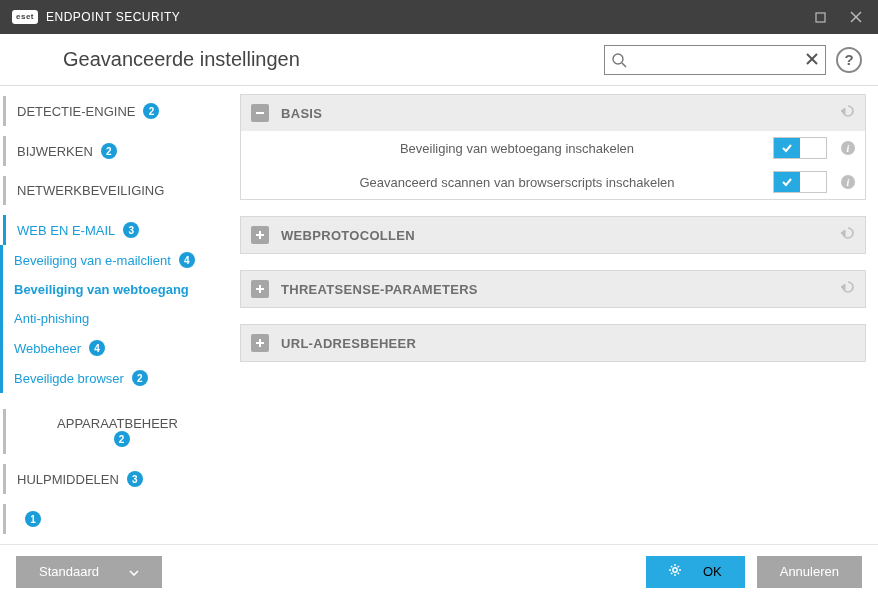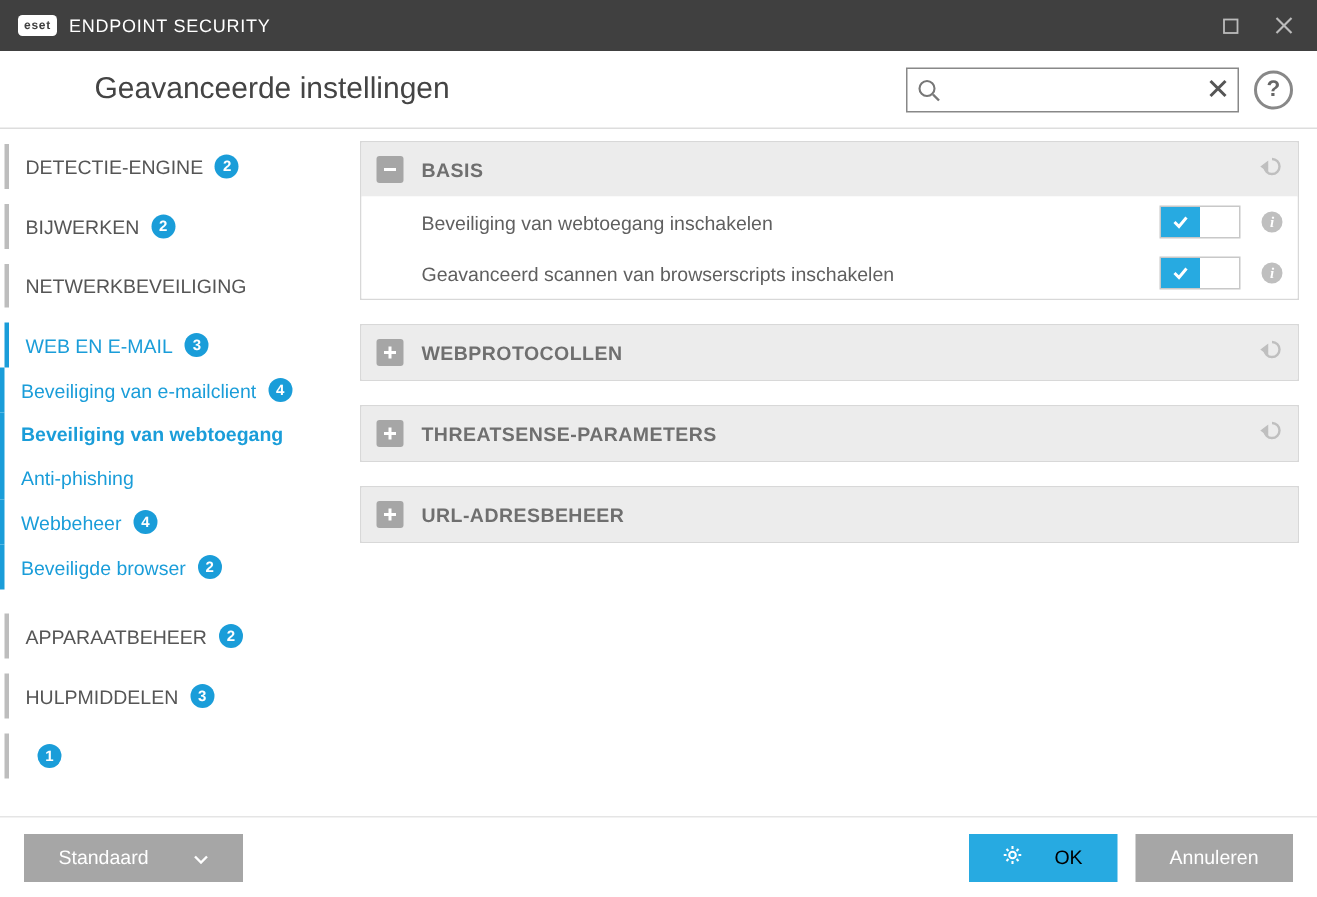--- a/index.html
+++ b/index.html
@@ -26,31 +26,31 @@
   .nav-row { position:relative; display:flex; align-items:center; padding: 7px 8px 7px 14px; color:#555; cursor:pointer; }
   .nav-row.top { font-weight:400; text-transform:none; }
   .nav-row.section { color:#555; border-left:3px solid transparent; }
   .nav-row.section.spaced { margin-top: 10px; }
   .nav-row.blue { color:#1a9dd9; }
   .nav-row.sub { padding-left:14px; font-size:13px; }
   .nav-row.sub.bold { font-weight:700; }
   .nav-row .accent { position:absolute; left:0; top:0; bottom:0; width:3px; background:#bdbdbd; }
   .nav-row.blue .accent, .nav-row.subgroup .accent { background:#1a9dd9; }
   .badge { min-width:16px; height:16px; border-radius:8px; background:#1a9dd9; color:#fff; font-size:10px; font-weight:700; display:inline-flex; align-items:center; justify-content:center; margin-left:8px; padding:0 4px; }
-  .nav-row.spaced-big { margin-top: 16px; }
+  .nav-row.spaced-big { margin-top: 16px; flex-direction: column; }
 
   .content { flex:1; padding: 8px 12px 0 8px; }
   .panel { border:1px solid #d8d8d8; margin-bottom: 16px; }
   .panel-head { background:#ececec; display:flex; align-items:center; height:36px; padding:0 10px; cursor:pointer; }
   .panel-head .toggle { width:18px; height:18px; background:#a6a6a6; color:#fff; display:flex; align-items:center; justify-content:center; font-size:15px; font-weight:700; margin-right:12px; border-radius:2px; }
   .panel-head .title { font-size:13px; font-weight:700; color:#6f6f6f; letter-spacing:0.3px; }
   .panel-head .undo { margin-left:auto; }
   .panel-head .undo svg { stroke:#bfbfbf; fill:#bfbfbf; }
   .panel-body { background:#fff; }
-  .setting-row { display:flex; align-items:center; height:34px; padding:0 10px 0 40px; font-size:13px; color:#5f5f5f; }
+  .setting-row { display:flex; align-items:center; height:34px; padding:0 10px 0 40px; font-size:13px; color:#5f5f5f;text-align:center; }
   .setting-row .label { flex:1; }
   .setting-row .info { margin-left:14px; }
   .info-dot { width:14px; height:14px; border-radius:50%; background:#bfbfbf; color:#fff; font-size:10px; font-weight:700; display:flex; align-items:center; justify-content:center; font-style: italic; font-family: Georgia, serif;}
   .switch { width:54px; height:22px; border:1px solid #c8c8c8; display:flex; cursor:pointer; }
   .switch .on { width:50%; background:#27aae1; display:flex; align-items:center; justify-content:center; }
   .switch .off { width:50%; background:#fff; }
   .switch .on svg { stroke:#fff; }
   .switch.right { margin-left: 20px; }
 
   .footer { height:54px; background:#fff; border-top:1px solid #e5e5e5; display:flex; align-items:center; padding:0 16px; }

